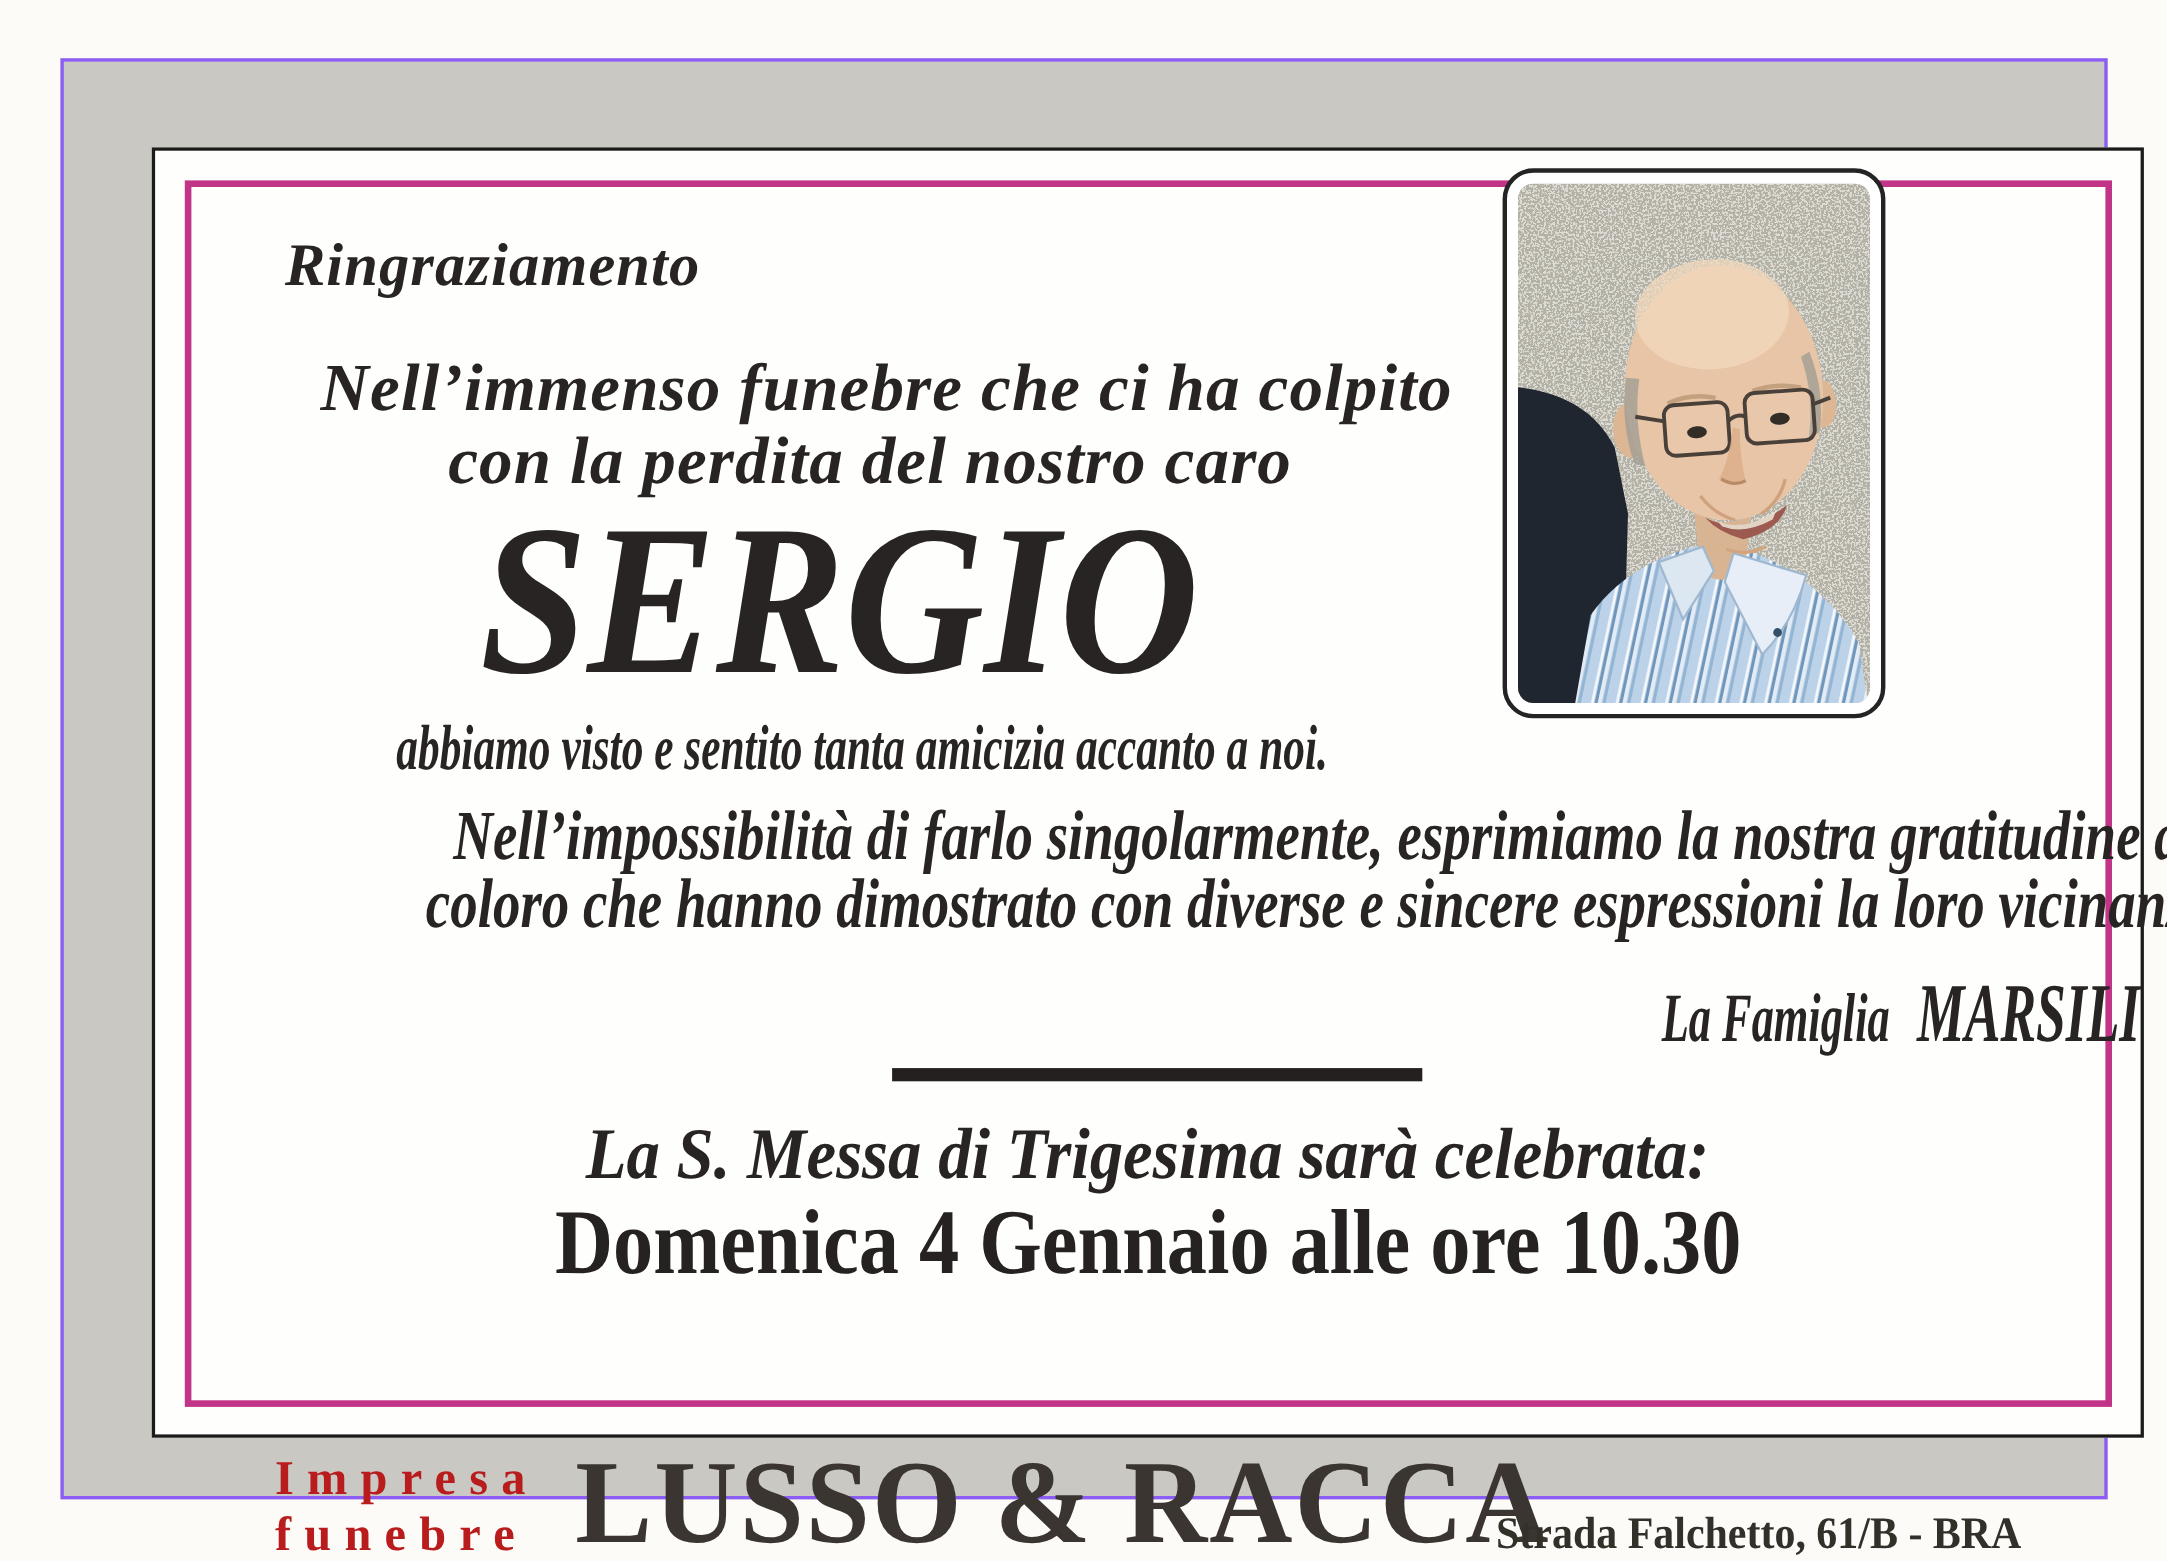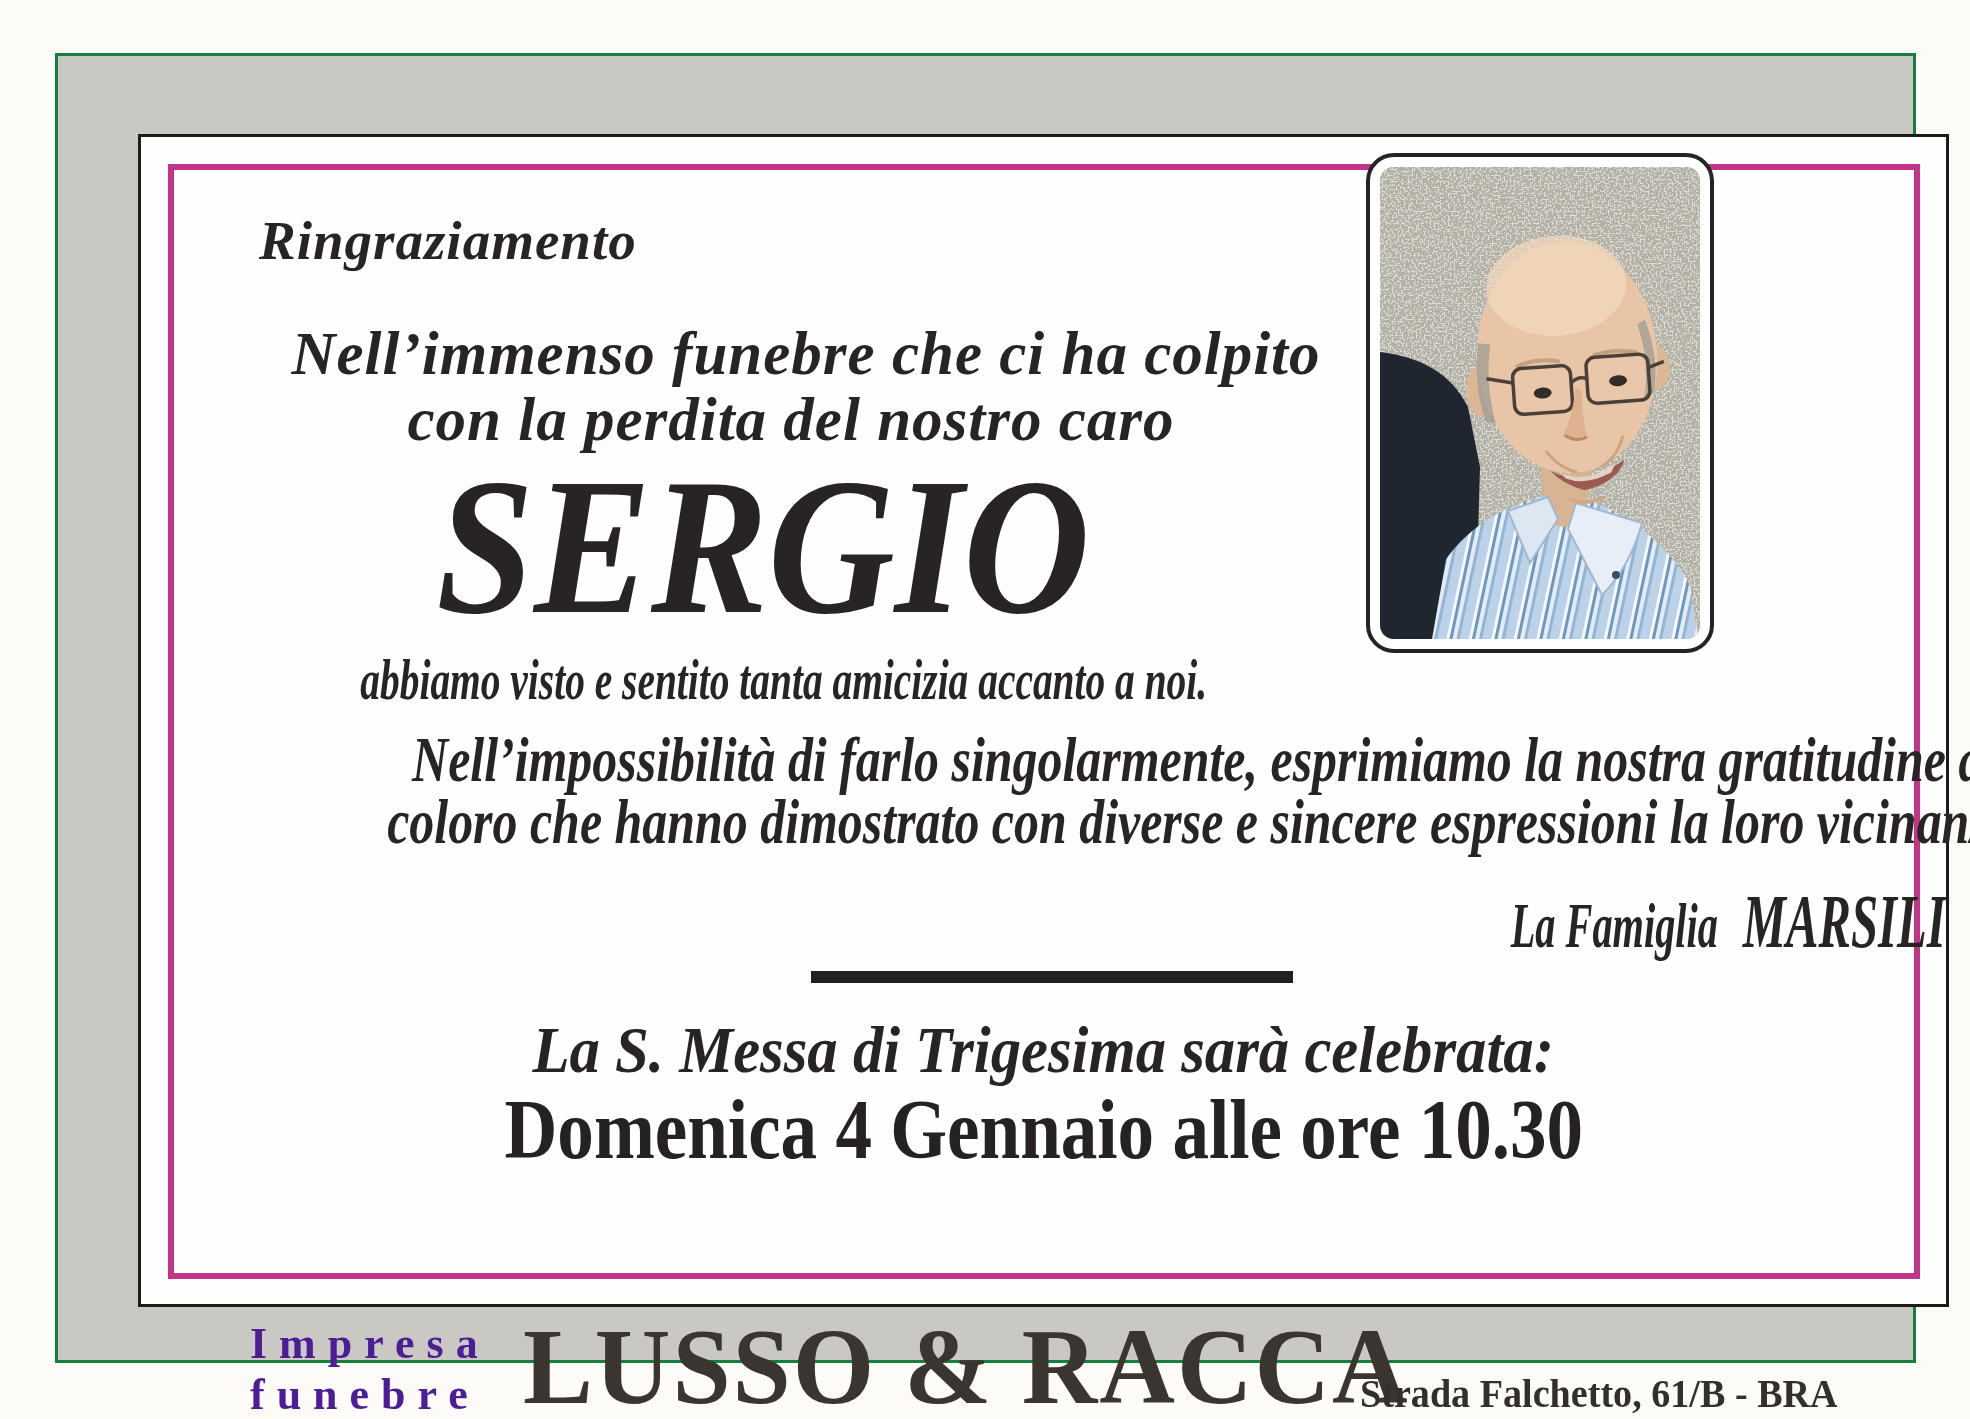--- a/index.html
+++ b/index.html
@@ -1,20 +1,20 @@
 <!DOCTYPE html>
 <html><head>
 <meta charset="utf-8">
 <style>
   html,body{margin:0;padding:0;background:#fbfaf5;}
   #page{position:relative;width:1970px;height:1419px;background:#fcfbf7;overflow:hidden;
         font-family:"Liberation Serif","DejaVu Serif",serif;color:#282424;}
   
   #frame{position:absolute;left:55px;top:53px;width:1861px;height:1310px;
-         box-sizing:border-box;border:3px solid #15803d;background:#c9c8c3;}
+         box-sizing:border-box;border:3px solid #8b5cf6;background:#c9c8c3;}
   
   #card{position:absolute;left:80px;top:78px;width:1811px;height:1173px;
         box-sizing:border-box;border:3px solid #1b1b19;background:#fefefc;}
   
   #accent{position:absolute;left:27px;top:27px;right:26px;bottom:25px;
           border:6px solid #c23487;pointer-events:none;}
   .row{position:absolute;left:0;width:100%;text-align:center;line-height:1;white-space:nowrap;}
   .t{display:inline-block;font-weight:bold;}
   .it{font-style:italic;}
   .sx90{transform:scaleX(.90);}
@@ -39,21 +39,21 @@
   #mass-intro-row{top:880px;font-size:66px;}
   #mass-date-row{top:951px;font-size:84px;}
   #mass-place-row{top:1025px;font-size:84px;}
   .mass-upright{letter-spacing:0px;color:#262222;}
   
   #photo{position:absolute;left:1366px;top:153px;width:348px;height:500px;box-sizing:border-box;
          border:4px solid #242424;border-radius:28px;background:#ffffff;padding:10px;}
   #photo-inner{width:100%;height:100%;border-radius:14px;overflow:hidden;background:#b5b2a7;}
   
   .footer-text{position:absolute;font-weight:bold;color:#44403a;}
-  #company-type{left:192px;top:1262px;font-size:44px;letter-spacing:12px;line-height:51px;color:#4c1d95;}
+  #company-type{left:192px;top:1262px;font-size:44px;letter-spacing:12px;line-height:51px;color:#b91c1c;}
   #company-name{left:465px;top:1257px;font-size:108px;line-height:1;color:#3a3530;letter-spacing:2px;
                 transform:scaleX(.97);transform-origin:0 50%;}
   #address-block{left:1302px;top:1266px;font-size:41px;line-height:47px;color:#33302a;margin-top:48px;}
   #address-block .t{transform:scaleX(.93);transform-origin:0 50%;}
 </style>
 </head>
 <body>
 
 <div id="page">
   <div id="frame">

